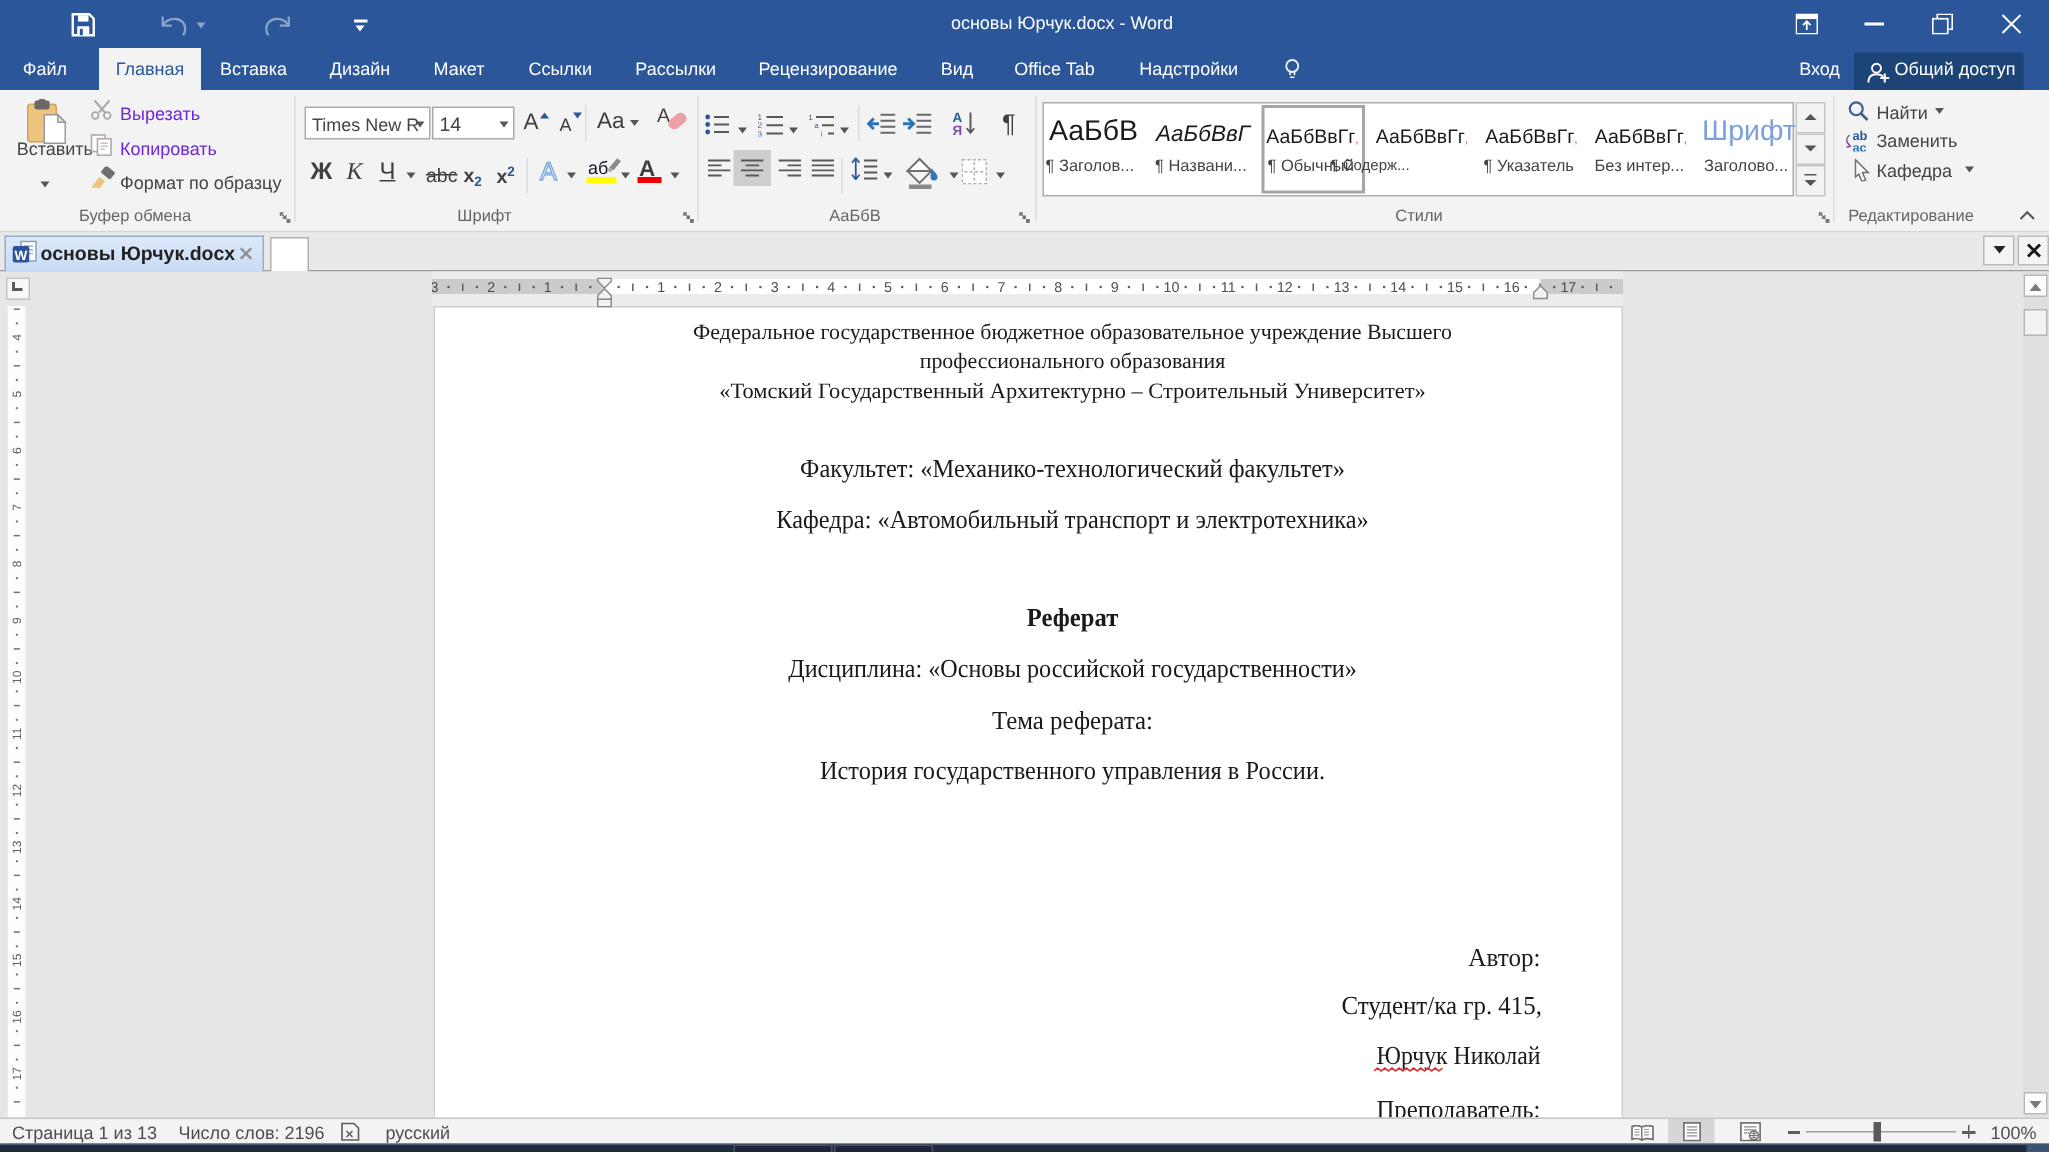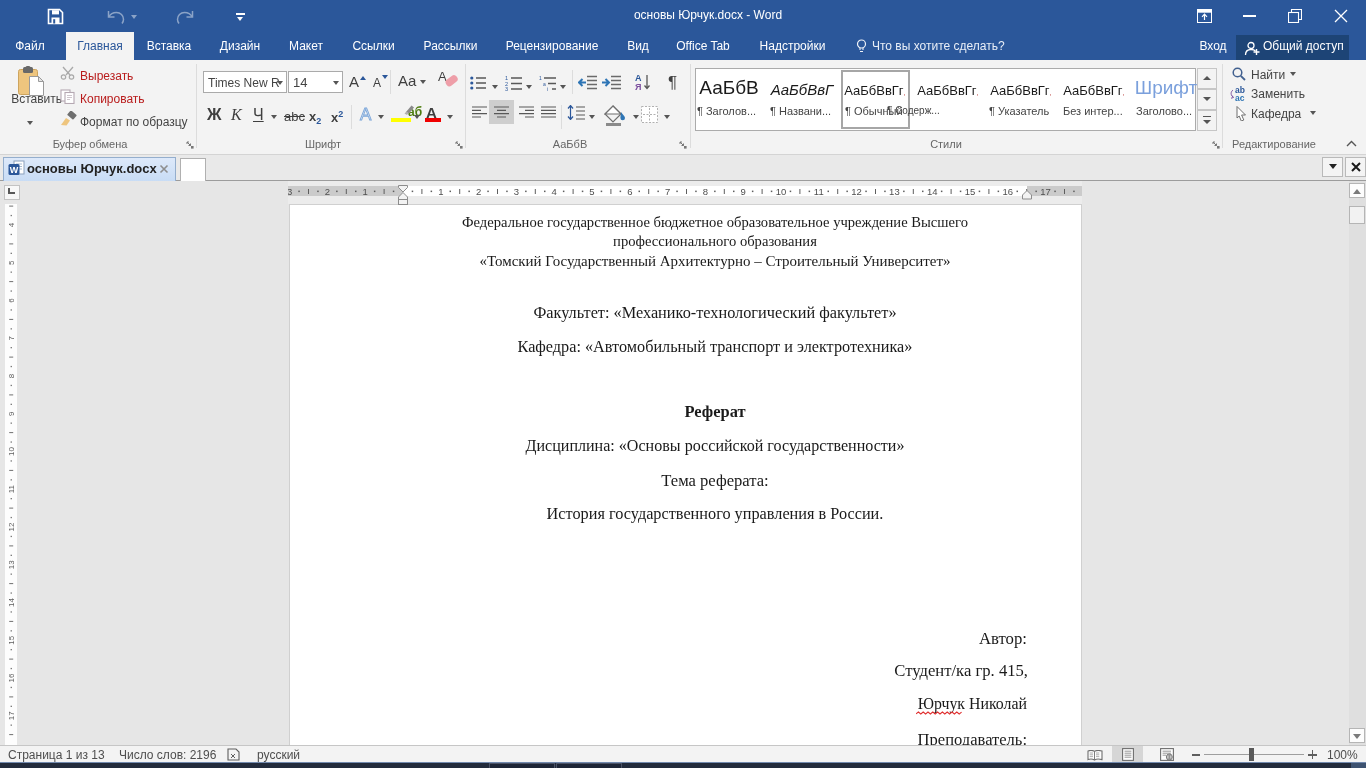--- a/index.html
+++ b/index.html
@@ -13,21 +13,21 @@
 .tabrow { position:absolute; left:0; top:32px; width:1366px; height:28px; background:#2b579a; }
 .rtab { position:absolute; top:0; height:28px; line-height:28px; color:#fff; font-size:12px; text-align:center; }
 .rtab.active { background:#f3f3f3; color:#2b579a; }
 .title-text { position:absolute; top:0; width:100%; text-align:center; color:#fff; font-size:12px; line-height:30px; }
 
 
 .ribbon { position:absolute; left:0; top:60px; width:1366px; height:95px; background:#f3f3f3; border-bottom:1px solid #d4d4d4; }
 .gsep { position:absolute; top:4px; height:84px; width:1px; background:#dcdcdc; }
 .glabel { position:absolute; top:78px; font-size:11px; color:#666; width:200px; text-align:center; }
 .btxt { font-size:12px; color:#444; }
-.gray { color:#b91c1c; }
+.gray { color:#6d28d9; }
 
 
 .tabbar { position:absolute; left:0; top:155px; width:1366px; height:26px; background:#e9e9e9; border-bottom:1px solid #9c9c9c; }
 
 
 .docarea { position:absolute; left:0; top:181px; width:1366px; height:564px; background:#e6e6e6; overflow:hidden; }
 .page { position:absolute; left:289px; top:23px; width:793px; height:545px; background:#fff; border:1px solid #d0d0d0; border-bottom:none; }
 .dline { position:absolute; font-family:"Liberation Serif", serif; font-size:15px; line-height:20px; color:#1a1a1a; white-space:nowrap; }
 
 
@@ -88,21 +88,20 @@
     <div class="rtab" style="left:411px;width:79px">Рассылки</div>
     <div class="rtab" style="left:490px;width:124px">Рецензирование</div>
     <div class="rtab" style="left:614px;width:48px">Вид</div>
     <div class="rtab" style="left:662px;width:82px">Office Tab</div>
     <div class="rtab" style="left:744px;width:97px">Надстройки</div>
 
     <svg class="abs" style="left:855px;top:7px" width="13" height="15" viewBox="0 0 13 15">
       <circle cx="6.5" cy="5" r="4" fill="none" stroke="#f0f3f8" stroke-width="1.2"></circle>
       <path d="M5 9 L5 11 M8 9 L8 11 M5 12.5 H8" stroke="#f0f3f8" stroke-width="1.1"></path>
     </svg>
-    <div class="rtab" style="left:872px;width:160px;text-align:left;color:#e8eef7">Что вы хотите сделать?</div>
     <div class="rtab" style="left:1190px;width:46px">Вход</div>
     <div class="abs" style="left:1236px;top:3px;width:113px;height:25px;background:#1d4476"></div>
     <svg class="abs" style="left:1244px;top:9px" width="17" height="15" viewBox="0 0 17 15">
       <circle cx="7" cy="4.5" r="3" fill="none" stroke="#fff" stroke-width="1.3"></circle>
       <path d="M1.5 14 C1.5 10 4 8.5 7 8.5 C9 8.5 10.5 9 11.5 10" fill="none" stroke="#fff" stroke-width="1.3"></path>
       <path d="M12.5 8 V14 M9.5 11 H15.5" stroke="#fff" stroke-width="1.4"></path>
     </svg>
     <div class="rtab" style="left:1263px;width:86px;text-align:left">Общий доступ</div>
   </div>
   <div class="ribbon">
@@ -163,21 +162,21 @@
     <div class="abs" style="left:253px;top:46px;font-size:16px;text-decoration:underline;color:#3f3f3f">Ч</div>
     <div class="abs" style="left:271px;top:55px;width:0;height:0;border-left:3.5px solid transparent;border-right:3.5px solid transparent;border-top:4px solid #555"></div>
     <div class="abs" style="left:284px;top:49px;font-size:13px;text-decoration:line-through;color:#3f3f3f">abc</div>
     <div class="abs" style="left:309px;top:49px;font-size:13px;font-weight:bold;color:#3f3f3f">x<span style="font-size:9px;color:#2b579a;vertical-align:-3px">2</span></div>
     <div class="abs" style="left:331px;top:49px;font-size:13px;font-weight:bold;color:#3f3f3f">x<span style="font-size:9px;color:#2b579a;vertical-align:5px">2</span></div>
     <div class="abs" style="left:351px;top:45px;width:1px;height:24px;background:#dcdcdc"></div>
     <svg class="abs" style="left:359px;top:44px" width="20" height="20" viewBox="0 0 20 20">
       <text x="1" y="16" font-size="17" font-family="Liberation Sans" fill="#eef3fa" stroke="#7da7d9" stroke-width="0.9">А</text>
     </svg>
     <div class="abs" style="left:378px;top:55px;width:0;height:0;border-left:3.5px solid transparent;border-right:3.5px solid transparent;border-top:4px solid #555"></div>
-    <div class="abs" style="left:408px;top:45px;font-size:12px;font-weight:bold;color:#4d7c0f">аб</div>
+    <div class="abs" style="left:392px;top:45px;font-size:12px;font-weight:normal;color:#0f172a">аб</div>
     <svg class="abs" style="left:402px;top:43px" width="12" height="13" viewBox="0 0 12 13">
         <path d="M4 9 L9.5 2.5 L12 4.5 L7 10.5 Z" fill="#8a8a8a"></path>
         <path d="M2.5 10.5 L4.5 8.5 L6.5 10 L5 12 Z" fill="#b0b0b0"></path>
       </svg>
     <div class="abs" style="left:391px;top:58px;width:20px;height:4px;background:#ffff00"></div>
     <div class="abs" style="left:414px;top:55px;width:0;height:0;border-left:3.5px solid transparent;border-right:3.5px solid transparent;border-top:4px solid #555"></div>
     <div class="abs" style="left:426px;top:44px;font-size:15px;font-weight:bold;color:#3f3f3f">А</div>
     <div class="abs" style="left:425px;top:58px;width:16px;height:4px;background:#f00000"></div>
     <div class="abs" style="left:447px;top:55px;width:0;height:0;border-left:3.5px solid transparent;border-right:3.5px solid transparent;border-top:4px solid #555"></div>
     <div class="abs glabel" style="left:223px;width:200px">Шрифт</div>

